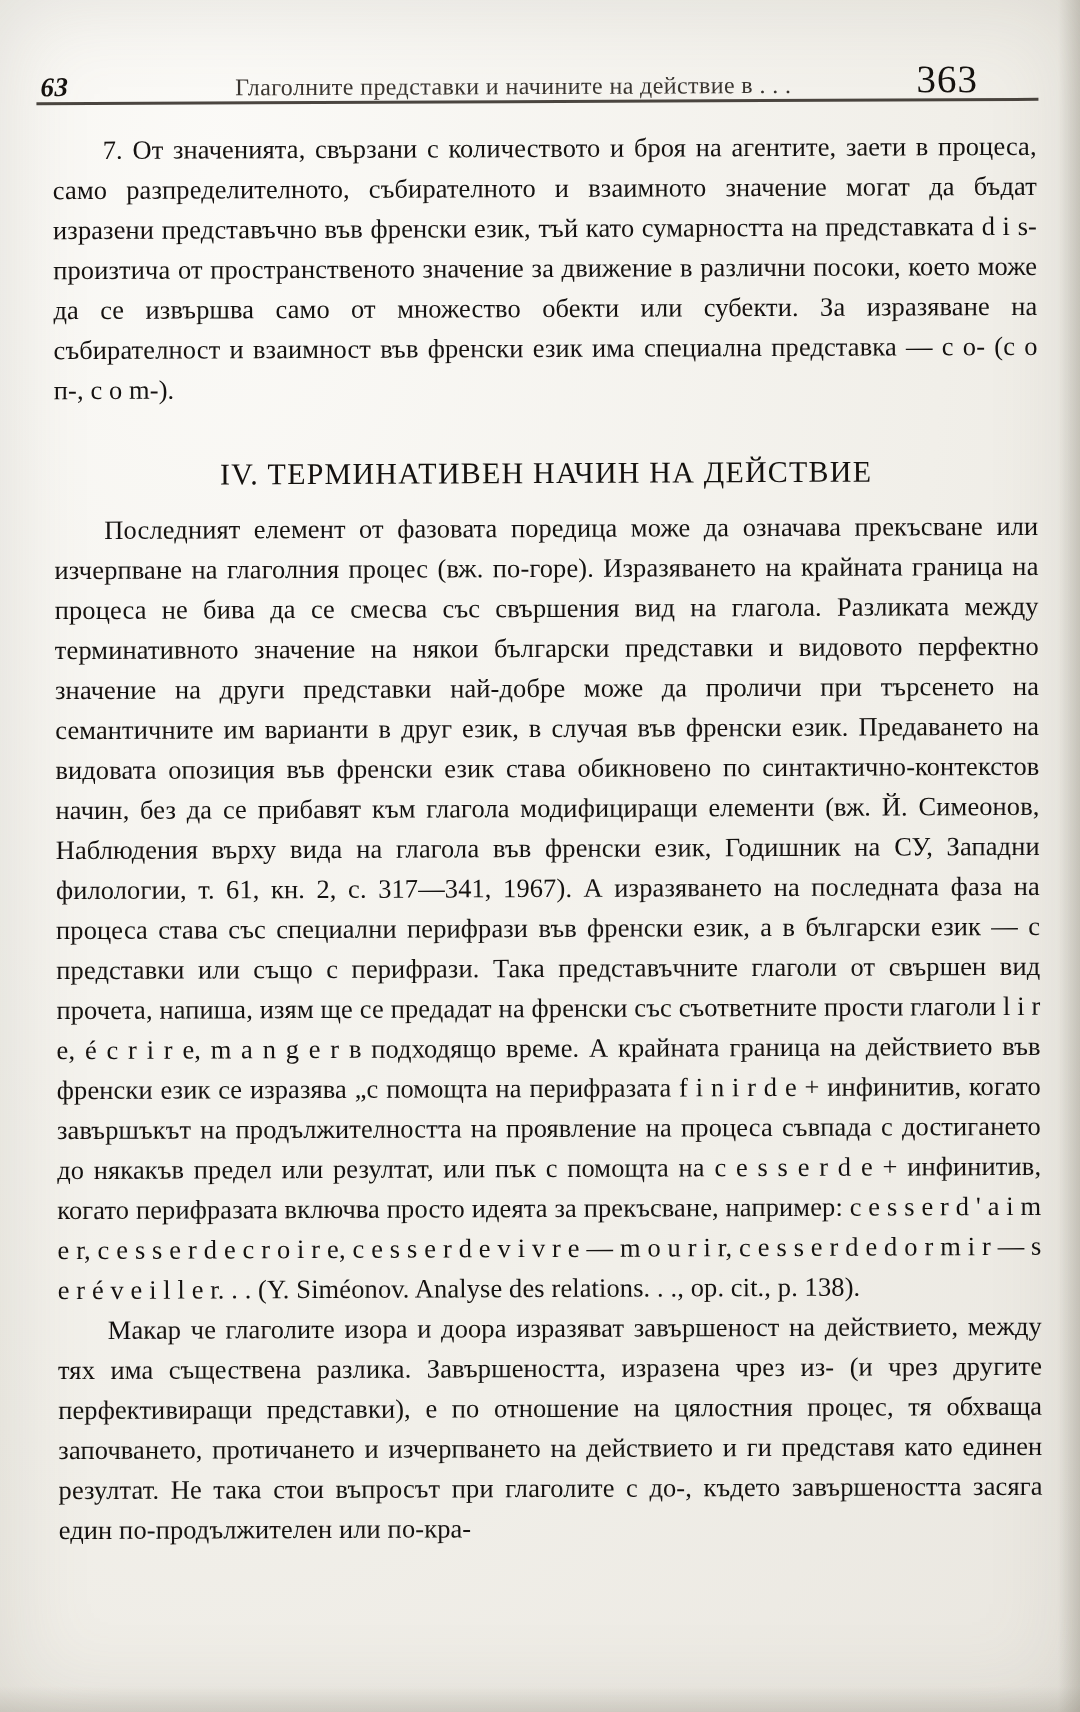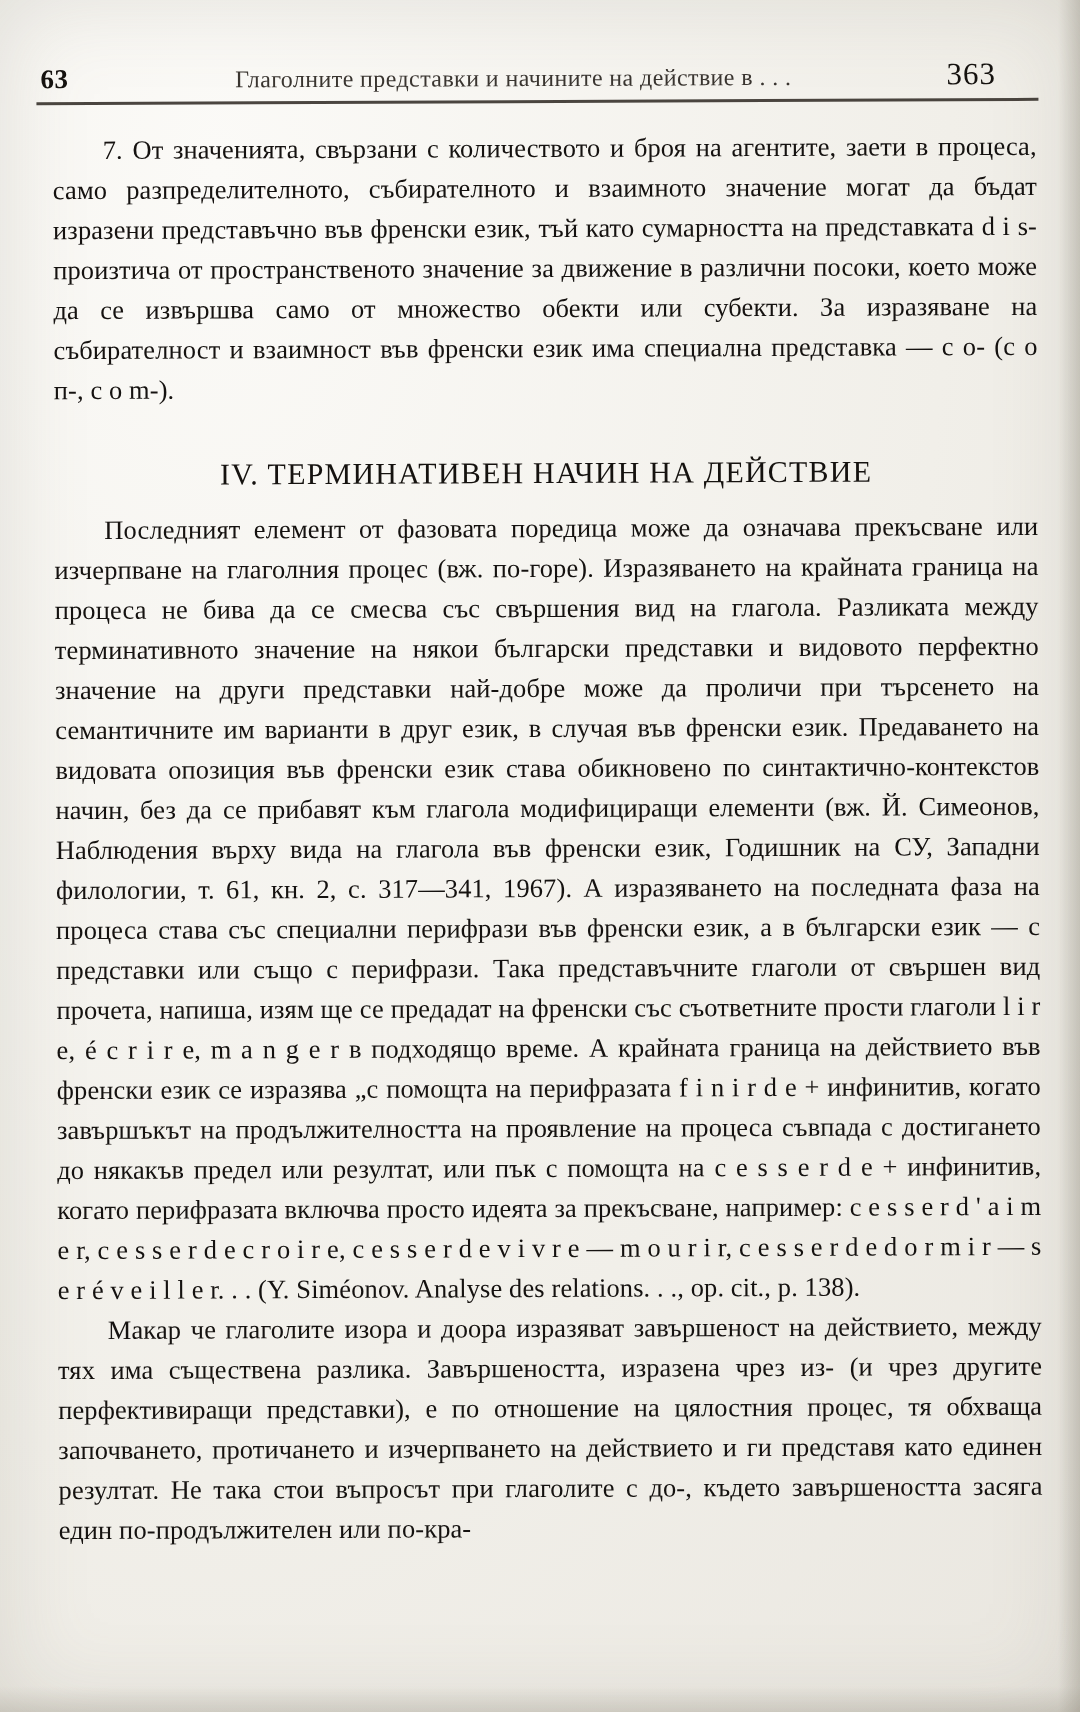--- a/index.html
+++ b/index.html
@@ -60,34 +60,35 @@
     width: 1000px;
     display: flex;
     align-items: baseline;
   }
   .header .folio-left {
     font-size: 27px;
     font-weight: bold;
     letter-spacing: 0.5px;
     color: #15120f;
     width: 70px;
+    font-style: italic;
   }
   .header .runhead {
     flex: 1;
     text-align: center;
     font-size: 24px;
     letter-spacing: 0.4px;
     color: #2a2520;
     white-space: nowrap;
     opacity: 0.92;
   }
   .header .folio-right {
     width: 110px;
-    text-align: center;
-    font-size: 31px;
+    text-align: left;
+    font-size: 39px;
     letter-spacing: 1px;
     color: #15120f;
     padding-right: 14px;
   }
   .rule {
     position: absolute;
     left: 36px;
     top: 100px;
     width: 1002px;
     height: 3px;

